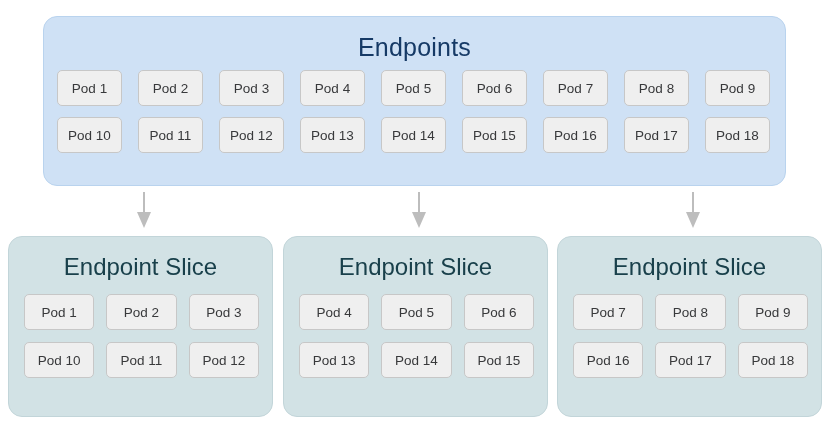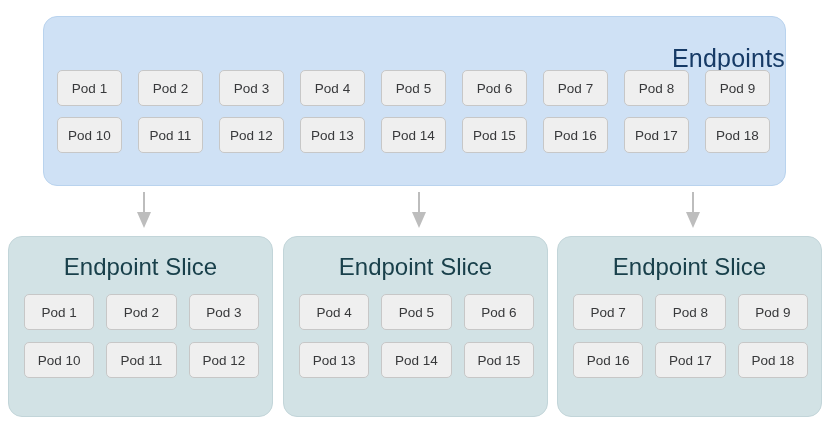--- a/index.html
+++ b/index.html
@@ -29,23 +29,23 @@
     width: 743px;
     height: 170px;
     background: #cfe1f5;
     border: 1px solid #b9d3ee;
     border-radius: 14px;
     box-sizing: border-box;
   }
   .endpoints-title {
     position: absolute;
     left: 0;
-    top: 26px;
+    top: 15px;
     width: 100%;
-    text-align: right;
+    text-align: center;
     font-size: 25px;
     color: #163a66;
     letter-spacing: 0.2px;
     line-height: 30px;
   }
   .endpoints-rows {
     position: absolute;
     left: 13px;
     top: 53px;
     width: 717px;

